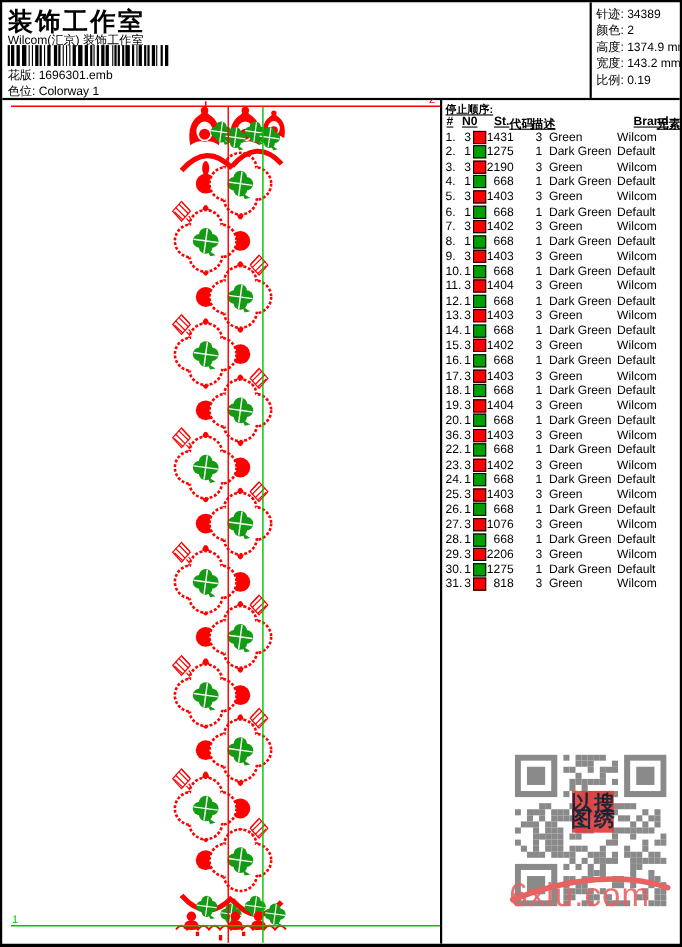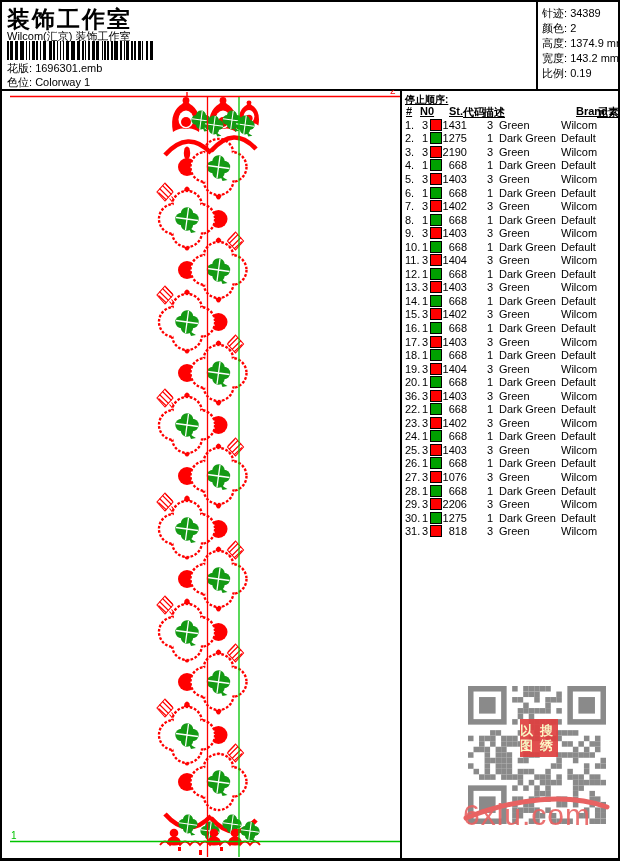--- a/index.html
+++ b/index.html
@@ -33,21 +33,21 @@
   .chip{width:10px;height:10px;border:1px solid #000;box-sizing:content-box;}
   .c-st{width:26px;text-align:right;margin-left:-2px;}
   .c-code{width:26px;text-align:right;}
   .c-desc{width:58px;padding-left:6px;}
   .c-brand{width:46px;padding-left:4px;}
   .c-elem{width:10px;}
   
   .qr{left:466px;top:684px;width:138px;height:138px;}
   .seal{left:518px;top:717px;width:38px;height:38px;background:#df4040;opacity:.92;
         display:flex;justify-content:center;align-items:center;gap:2px;}
-  .seal .col{display:flex;flex-direction:column;color:#fef9c3;font-size:13px;font-weight:bold;line-height:15px;}
+  .seal .col{display:flex;flex-direction:column;color:#0f172a;font-size:19px;font-weight:bold;line-height:15px;}
   .wm-text{left:461px;top:796px;font-size:30px;font-weight:normal;letter-spacing:1px;opacity:.9;}
   .swoosh{left:458px;top:786px;}
 </style>
 </head>
 <body>
 
 <div class="page">
 
   <div class="abs title">装饰工作室</div>
   <div class="abs studio">Wilcom(汇京) 装饰工作室</div>

